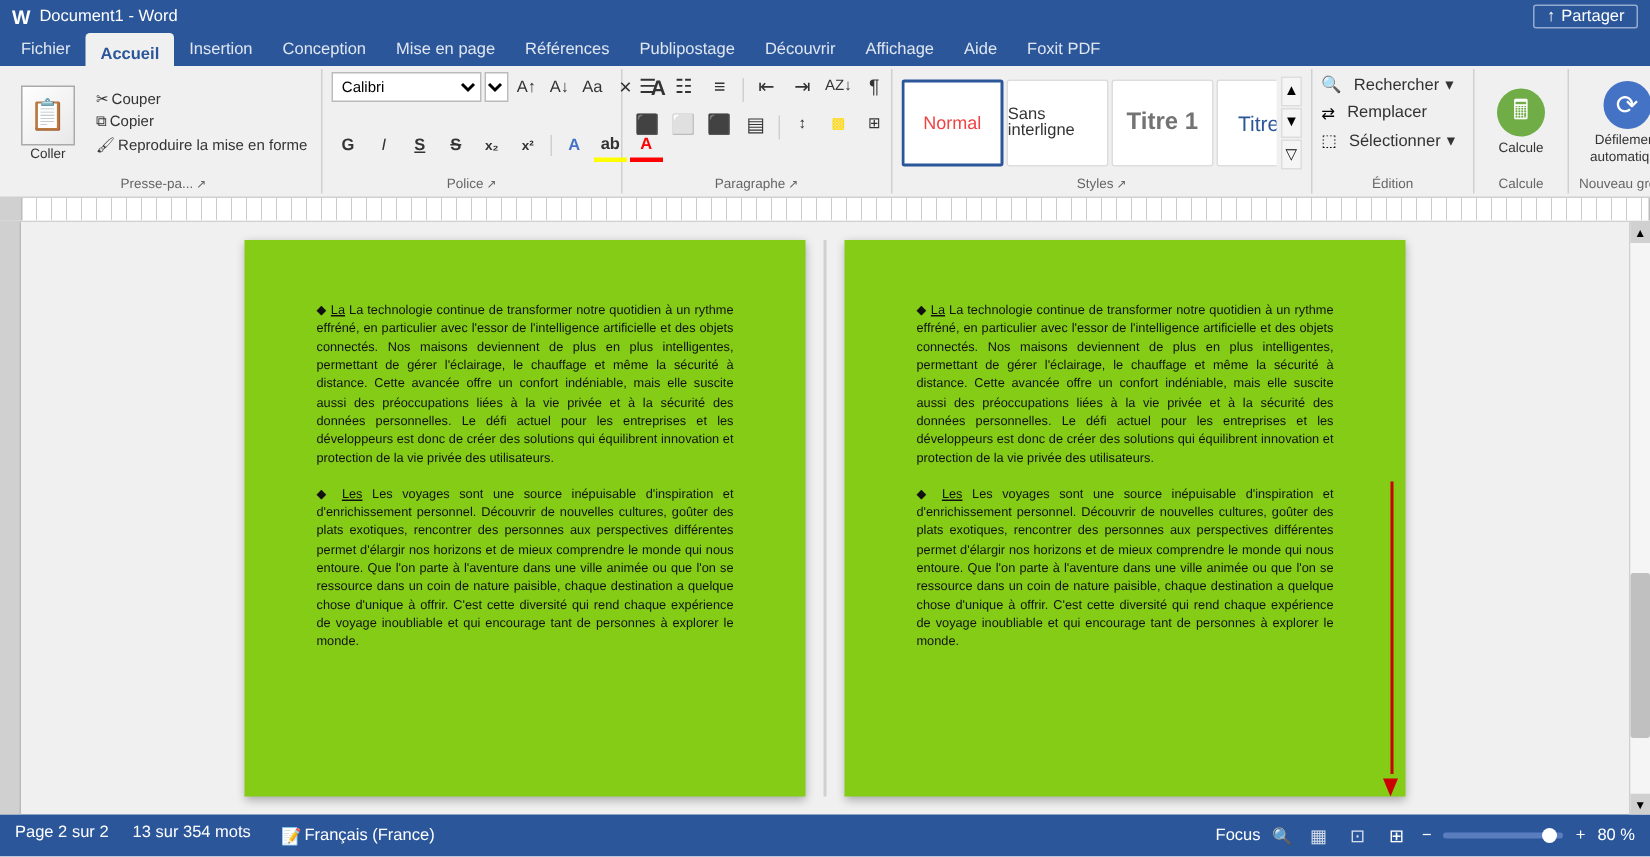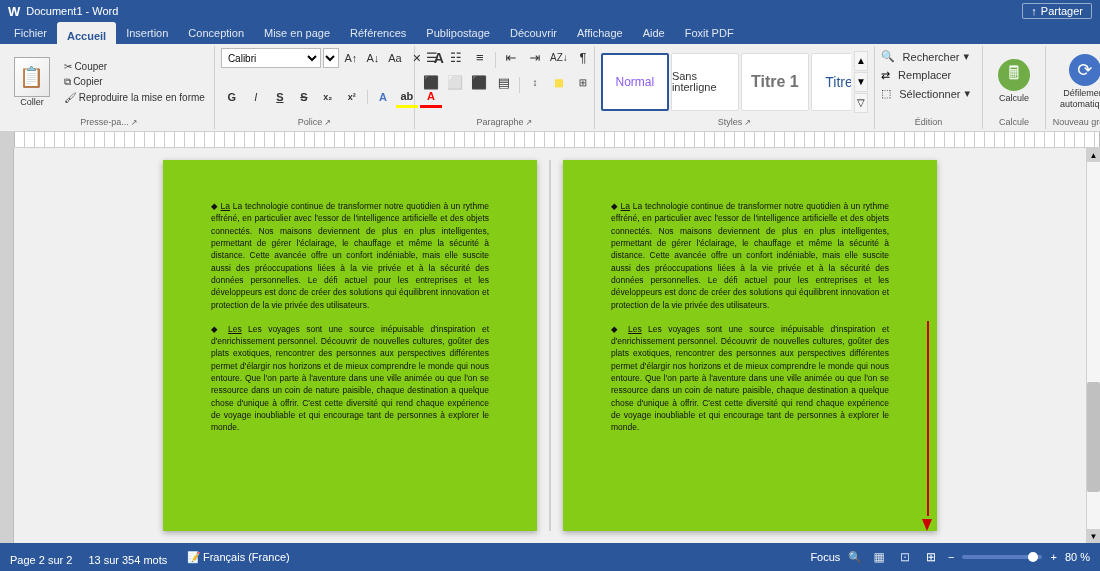--- a/index.html
+++ b/index.html
@@ -171,21 +171,21 @@
     .style-item {
       width: 68px; height: 58px;
       border: 1px solid #ddd;
       background: white;
       cursor: pointer;
       display: flex; align-items: center; justify-content: center;
       font-size: 13px; border-radius: 2px;
       flex-shrink: 0;
     }
     .style-item.active { border-color: #2b579a; border-width: 2px; }
-    .style-normal { font-size: 12px; color: #8b5cf6; }
+    .style-normal { font-size: 12px; color: #ef4444; }
     .style-no-spacing { font-size: 11px; color: #333; line-height: 1; }
     .style-title1 { font-size: 16px; color: #737373; font-weight: 600; }
     .style-title2 { font-size: 14px; color: #2b579a; }
     .styles-scroll { display: flex; flex-direction: column; gap: 1px; }
     .styles-scroll-btn {
       width: 14px; height: 20px;
       border: 1px solid #ddd; background: #f5f5f5;
       cursor: pointer; display: flex; align-items: center; justify-content: center;
       font-size: 10px;
     }
@@ -348,21 +348,21 @@
     .status-bar {
       height: 28px;
       background: #2b579a;
       color: white;
       display: flex;
       align-items: center;
       padding: 0 10px;
       font-size: 11px;
       justify-content: space-between;
     }
-    .status-left { display: flex; gap: 16px; align-items: flex-end; }
+    .status-left { display: flex; gap: 16px; align-items: flex-start; }
     .status-right { display: flex; align-items: center; gap: 8px; }
     .zoom-slider {
       width: 80px; height: 4px;
       background: #5a7dc0;
       border-radius: 2px;
       position: relative;
       display: flex; align-items: center;
     }
     .zoom-thumb {
       width: 10px; height: 10px;

